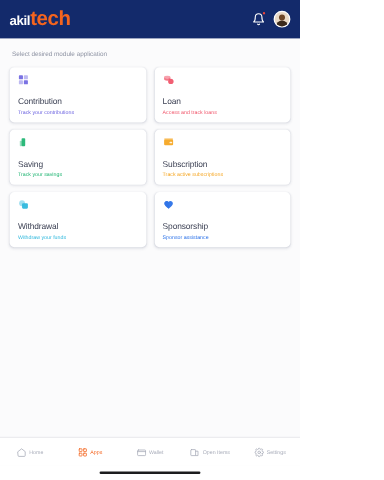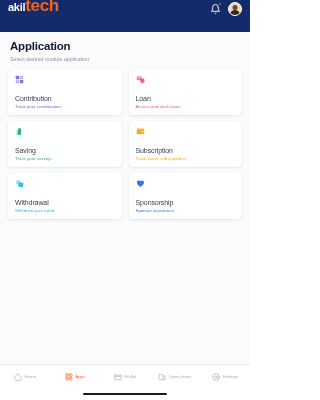--- a/index.html
+++ b/index.html
@@ -13,21 +13,21 @@
     width:250px; height:400px;
     position:relative;
     display:flex; flex-direction:column;
     background:#fbfbfc;
   }
 
   
   .topbar {
     height:28px; flex:0 0 28px;
     background:#132a6b;
-    display:flex; align-items:flex-end;
+    display:flex; align-items:center;
     padding:16px 8px;
     justify-content:space-between;
   }
   .logo { display:flex; align-items:baseline; letter-spacing:-.3px; }
   .logo .l1 { color:#ffffff; font-size:11px; font-weight:bold; }
   .logo .l2 { color:#f4641e; font-size:17px; font-weight:bold; }
   .topbar-right { display:flex; align-items:center; gap:7px; }
   .bell { position:relative; width:11px; height:12px; }
   .bell svg { display:block; }
   .bell .dot {
@@ -130,21 +130,20 @@
         <span class="dot"></span>
       </div>
       <div class="avatar">
         <span class="head"></span>
         <span class="body"></span>
       </div>
     </div>
   </div>
 
   <div class="page-head">
-    <div class="page-title">Application</div>
     <div class="page-sub">Select desired module application</div>
   </div>
 
   <div class="grid">
 
     <div class="card">
       <div class="card-icon">
         <svg viewBox="0 0 24 24" width="9" height="9" fill="#6c63e0" fill-opacity=".9">
           <rect x="2" y="2" width="9" height="9" rx="1.5"></rect>
           <rect x="13" y="2" width="9" height="9" rx="1.5" fill-opacity=".45"></rect>

